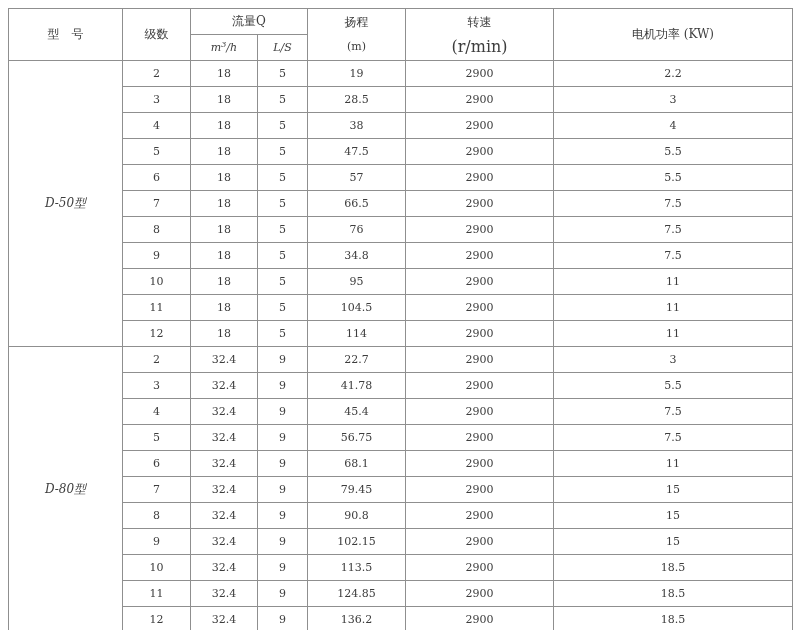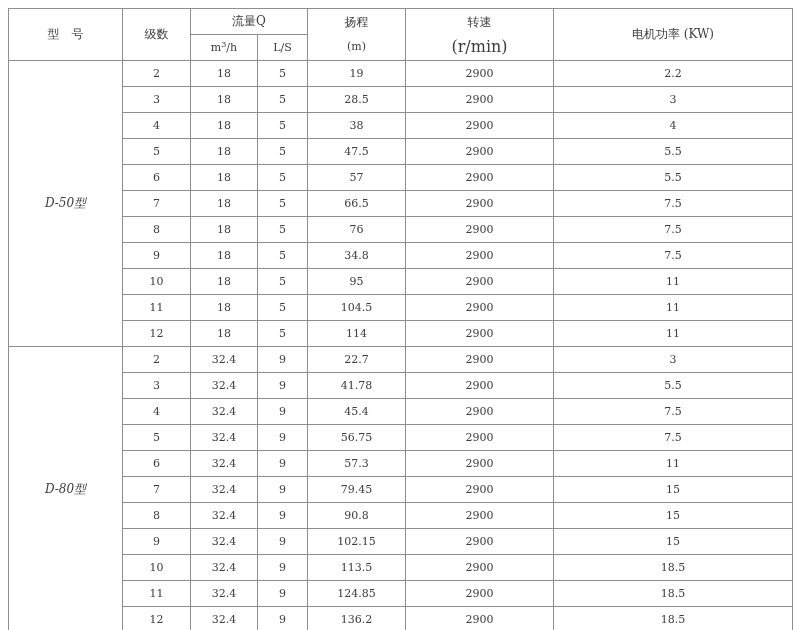--- a/index.html
+++ b/index.html
@@ -28,21 +28,21 @@
     text-align:center;
     vertical-align:middle;
     font-weight:normal;
     padding:0;
     font-size:11px;
     line-height:1.2;
     overflow:hidden;
     white-space:nowrap;
   }
   .spec-table thead th{font-size:12px;height:25px;}
-  .spec-table thead th.subunit{font-size:11px;}
+  .spec-table thead th.subunit{font-size:11px;font-style:italic;}
   .spec-table tbody tr{height:26px;}
   .spec-table td.model-cell{font-size:12px;font-style:italic;}
   .two-line div{height:25px;display:flex;align-items:center;justify-content:center;}
   sup.cube{font-size:8px;line-height:0;vertical-align:4px;}
 </style>
 </head>
 <body>
 
 <table class="spec-table">
   <colgroup>
@@ -194,21 +194,21 @@
     <td>32.4</td>
     <td>9</td>
     <td>56.75</td>
     <td>2900</td>
     <td>7.5</td>
   </tr>
       <tr>
     <td>6</td>
     <td>32.4</td>
     <td>9</td>
-    <td>57.3</td>
+    <td>68.1</td>
     <td>2900</td>
     <td>11</td>
   </tr>
       <tr>
     <td>7</td>
     <td>32.4</td>
     <td>9</td>
     <td>79.45</td>
     <td>2900</td>
     <td>15</td>

